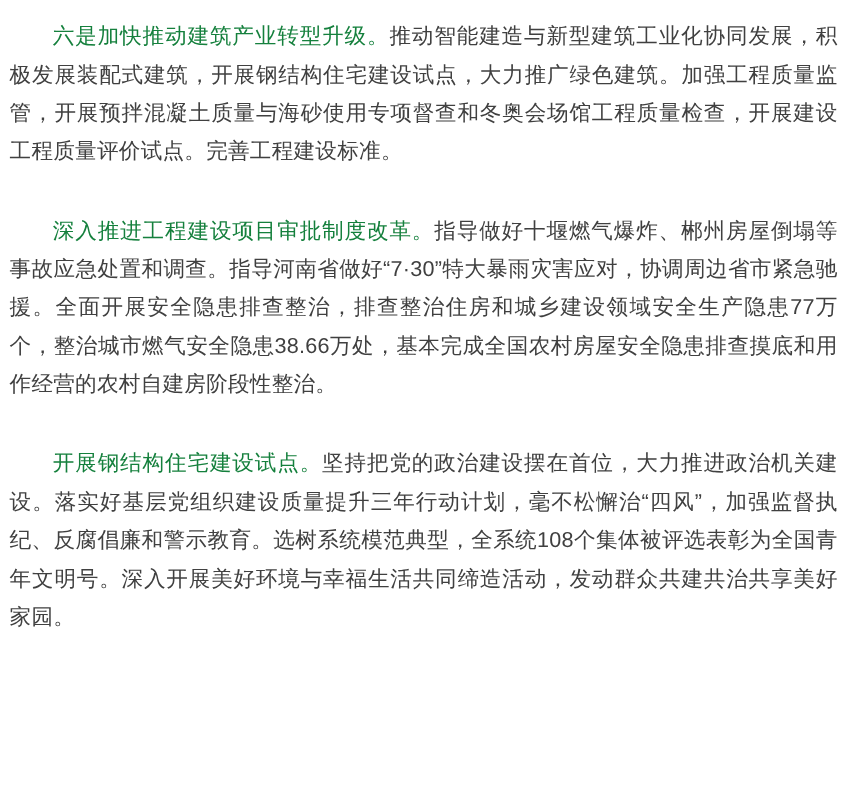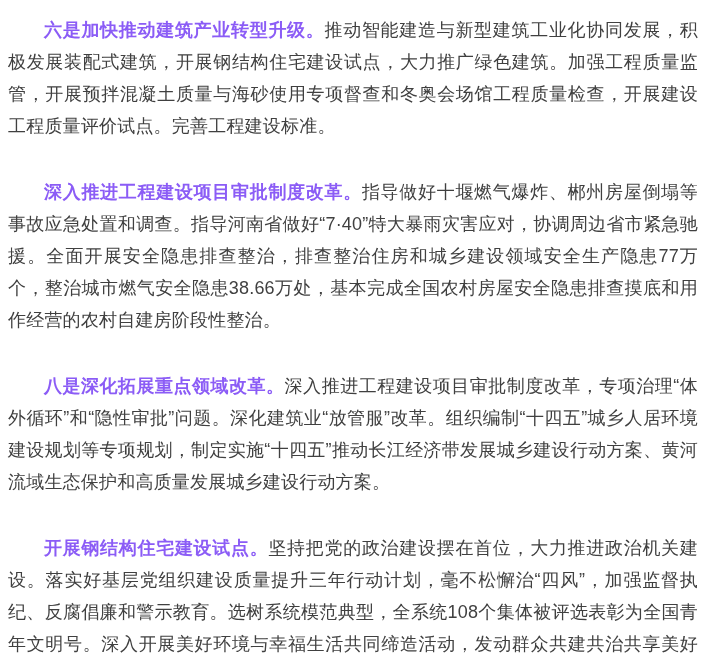--- a/index.html
+++ b/index.html
@@ -25,28 +25,27 @@
   }
   .doc p {
     margin: 0 0 34px 0;
     text-indent: 2em;
     text-align: justify;
   }
   .doc p:last-child {
     margin-bottom: 0;
   }
   .doc p strong {
-    font-weight: bold;
-    color: #8b5cf6;
+    font-weight: normal;
+    color: #15803d;
   }
 </style>
 </head>
 <body>
 
 <div class="doc">
   <p><strong>六是加快推动建筑产业转型升级。</strong><span>推动智能建造与新型建筑工业化协同发展，积极发展装配式建筑，开展钢结构住宅建设试点，大力推广绿色建筑。加强工程质量监管，开展预拌混凝土质量与海砂使用专项督查和冬奥会场馆工程质量检查，开展建设工程质量评价试点。完善工程建设标准。</span></p>
 
-  <p><strong>深入推进工程建设项目审批制度改革。</strong><span>指导做好十堰燃气爆炸、郴州房屋倒塌等事故应急处置和调查。指导河南省做好“7·40”特大暴雨灾害应对，协调周边省市紧急驰援。全面开展安全隐患排查整治，排查整治住房和城乡建设领域安全生产隐患77万个，整治城市燃气安全隐患38.66万处，基本完成全国农村房屋安全隐患排查摸底和用作经营的农村自建房阶段性整治。</span></p>
+  <p><strong>深入推进工程建设项目审批制度改革。</strong><span>指导做好十堰燃气爆炸、郴州房屋倒塌等事故应急处置和调查。指导河南省做好“7·30”特大暴雨灾害应对，协调周边省市紧急驰援。全面开展安全隐患排查整治，排查整治住房和城乡建设领域安全生产隐患77万个，整治城市燃气安全隐患38.66万处，基本完成全国农村房屋安全隐患排查摸底和用作经营的农村自建房阶段性整治。</span></p>
 
-  <p><strong>八是深化拓展重点领域改革。</strong><span>深入推进工程建设项目审批制度改革，专项治理“体外循环”和“隐性审批”问题。深化建筑业“放管服”改革。组织编制“十四五”城乡人居环境建设规划等专项规划，制定实施“十四五”推动长江经济带发展城乡建设行动方案、黄河流域生态保护和高质量发展城乡建设行动方案。</span></p>
 
   <p><strong>开展钢结构住宅建设试点。</strong><span>坚持把党的政治建设摆在首位，大力推进政治机关建设。落实好基层党组织建设质量提升三年行动计划，毫不松懈治“四风”，加强监督执纪、反腐倡廉和警示教育。选树系统模范典型，全系统108个集体被评选表彰为全国青年文明号。深入开展美好环境与幸福生活共同缔造活动，发动群众共建共治共享美好家园。</span></p>
 </div>
 
 </body></html>

